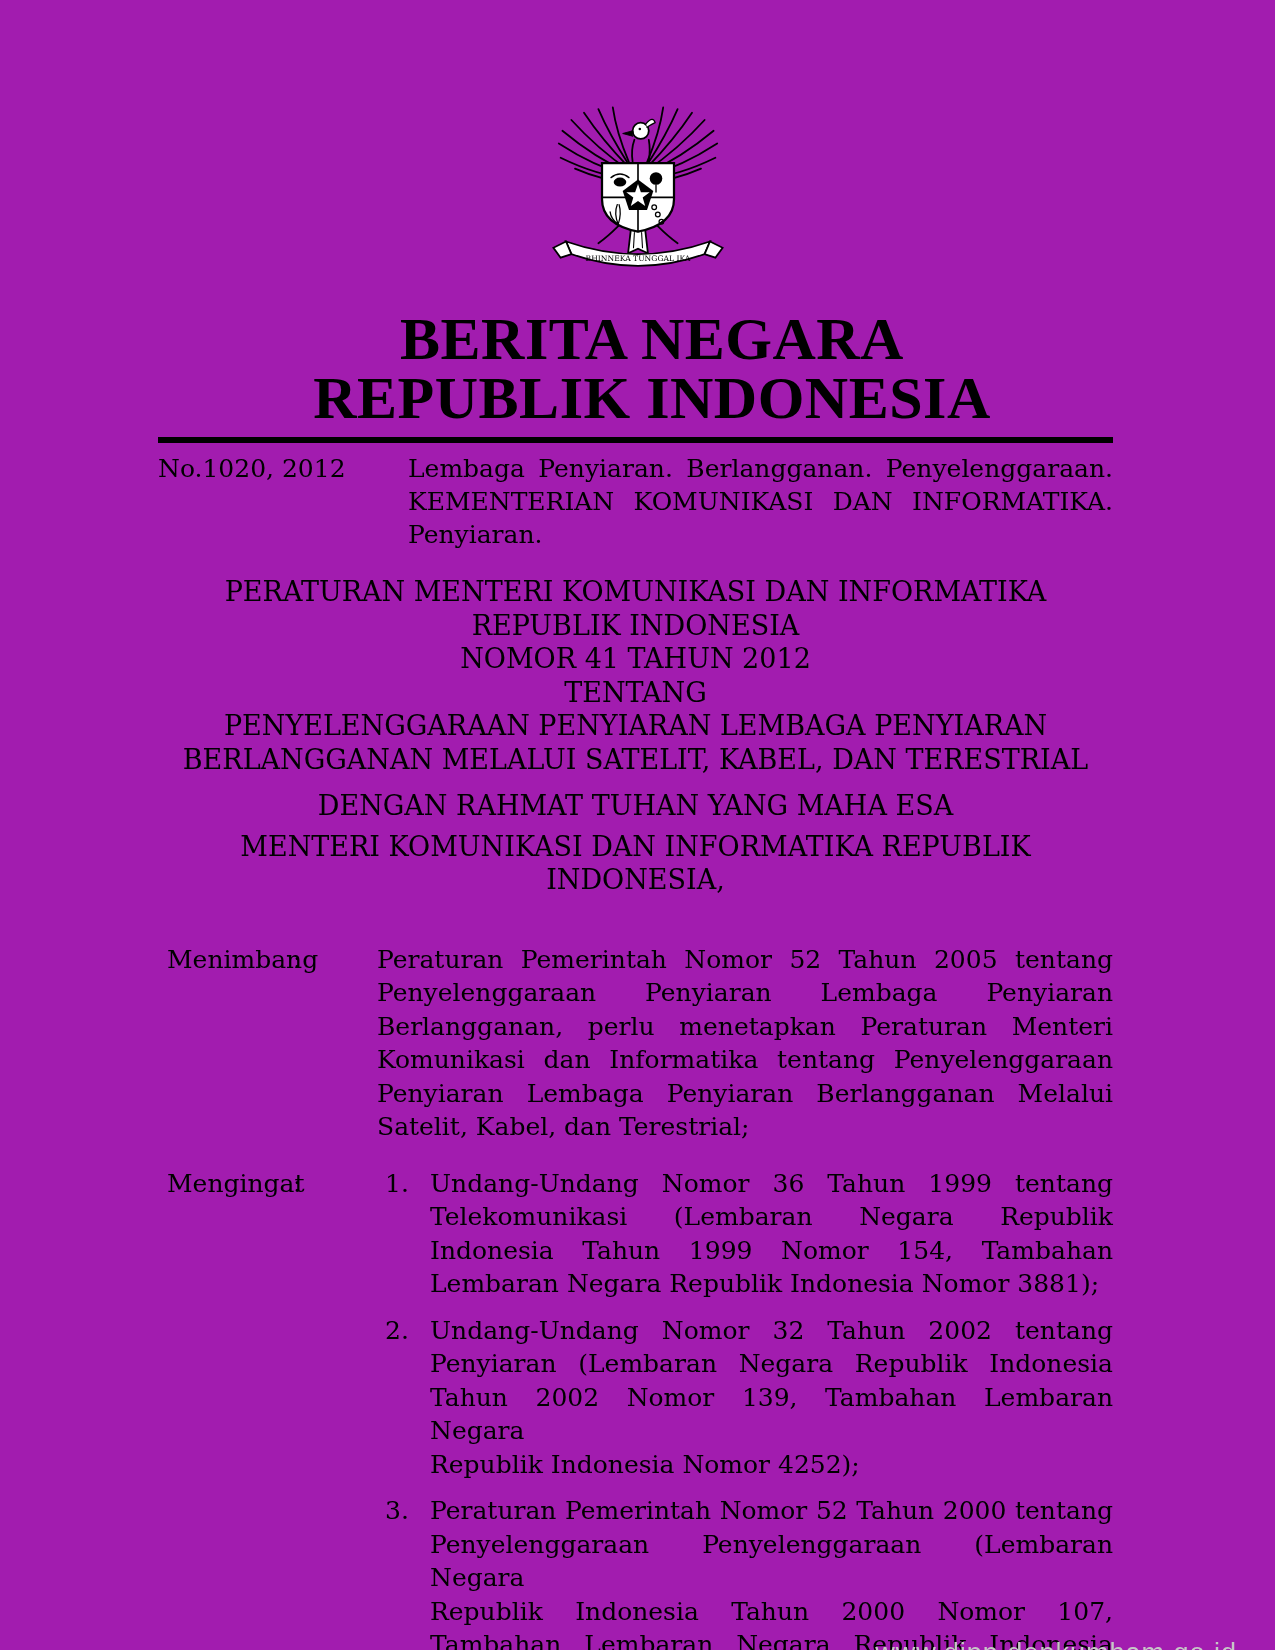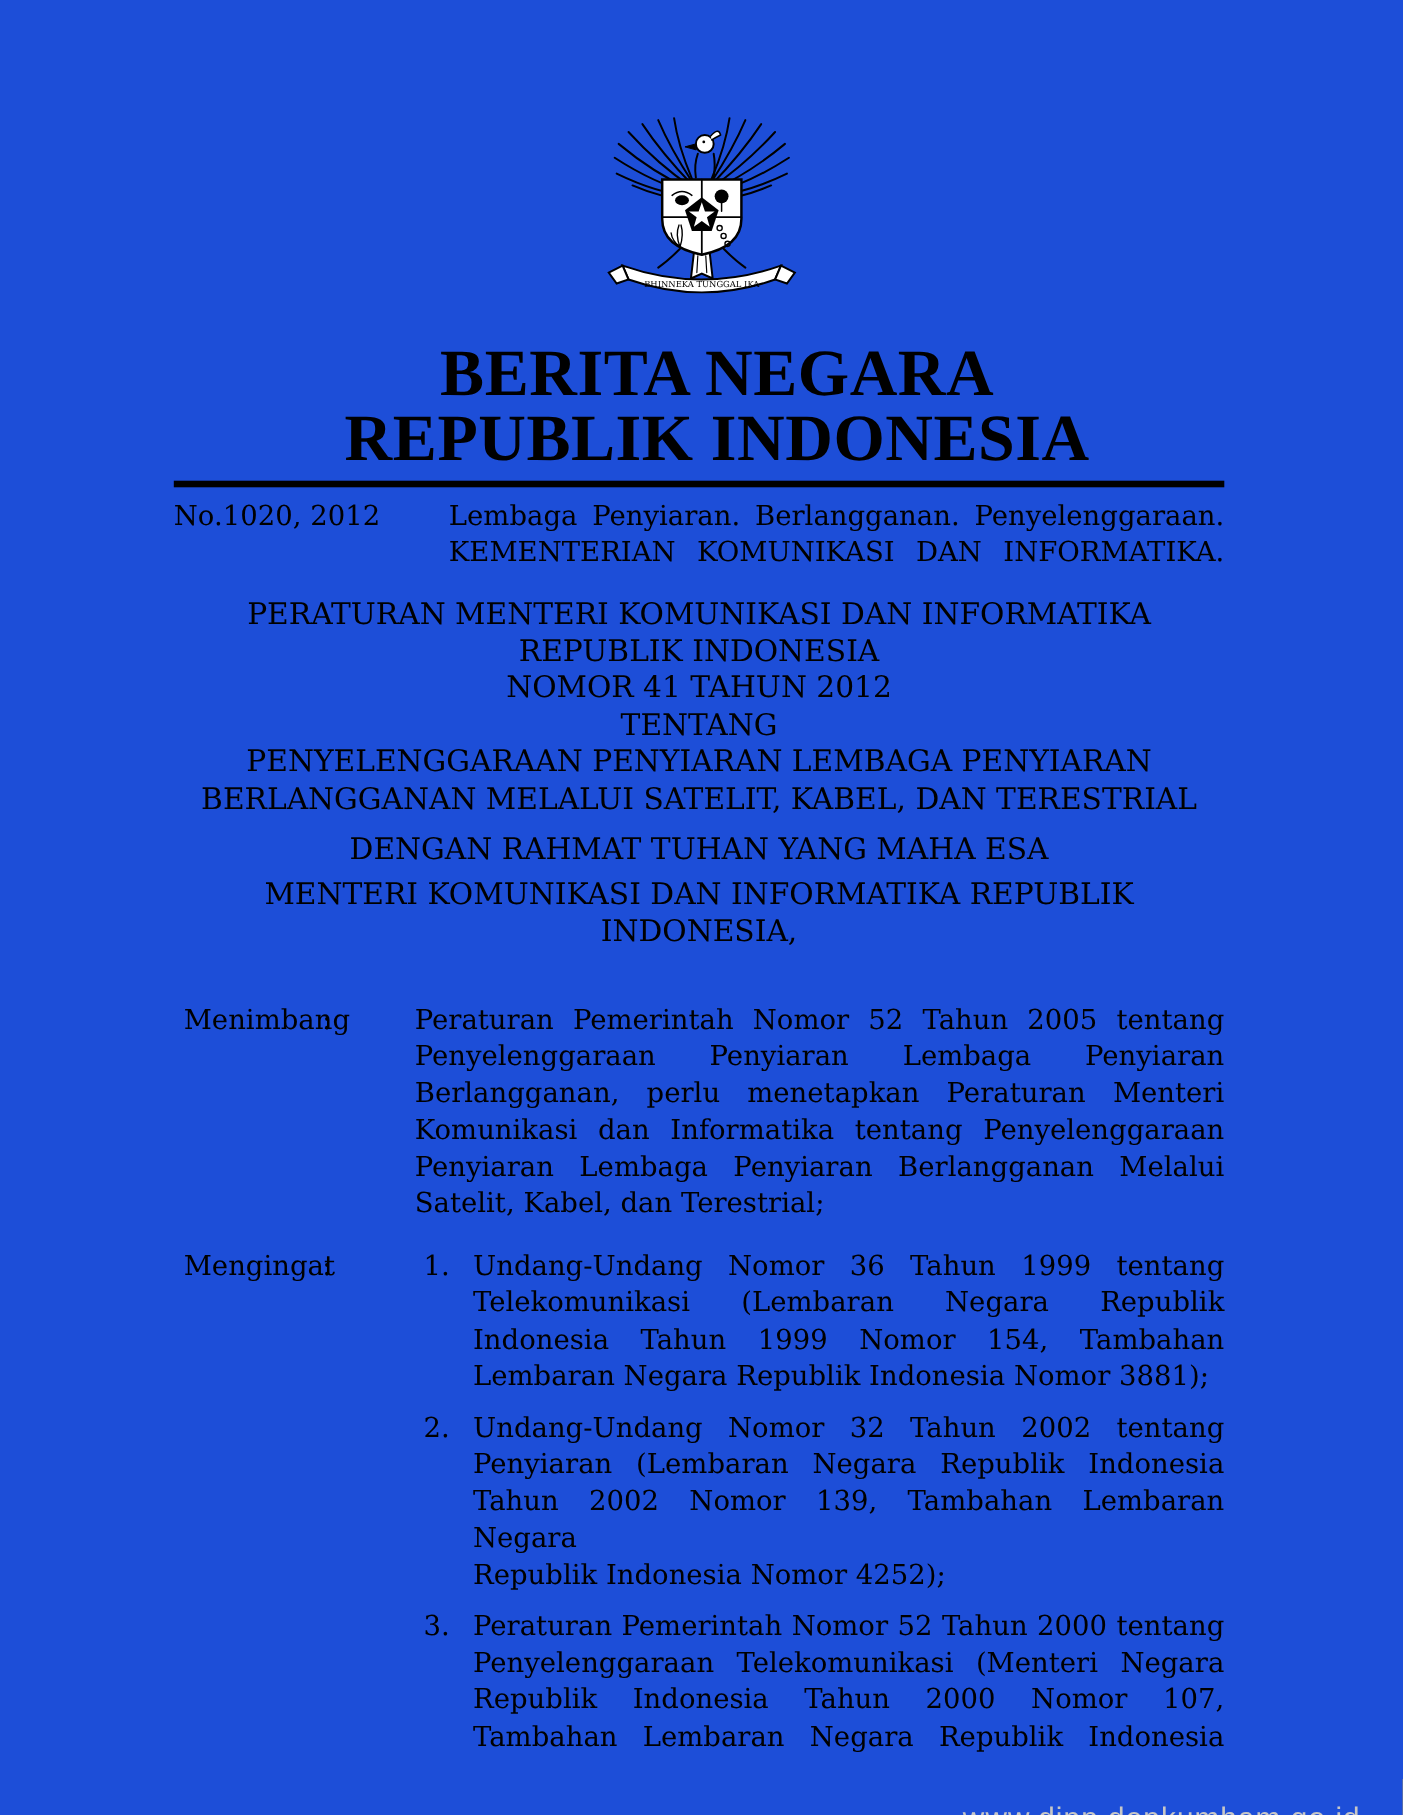--- a/index.html
+++ b/index.html
@@ -1,19 +1,19 @@
 <!DOCTYPE html>
 <html><head>
 <meta charset="utf-8">
 <style>
   * { margin:0; padding:0; box-sizing:border-box; }
   html,body { background:#888; }
   .page {
     position:relative; width:1275px; height:1650px; margin:0 auto;
-    background:#1d4ed8; color:#000; overflow:hidden;
+    background:#a21caf; color:#000; overflow:hidden;
     font-family:"DejaVu Serif", serif;
   }
   .emblem-wrap { padding-top:92px; text-align:center; }
   .emblem-wrap svg { width:180px; height:182px; }
   .masthead {
     margin-top:32px; text-align:center;
     font-family:"Liberation Serif", serif; font-weight:bold;
     font-size:60px; line-height:59px; letter-spacing:0.5px;margin-left:29px;
   }
   .content { margin-left:158px; width:955px; }
@@ -112,20 +112,21 @@
   </div>
 
   <div class="content">
     <div class="rule"></div>
 
     <div class="header-row">
       <div class="header-num">No.1020, 2012</div>
       <div class="header-subject">
           <div class="jline">Lembaga Penyiaran. Berlangganan. Penyelenggaraan.</div>
           <div class="jline">KEMENTERIAN KOMUNIKASI DAN INFORMATIKA.</div>
+          <div class="jline last">Penyiaran.</div>
         </div>
     </div>
 
     <div class="headings">
       <div>PERATURAN MENTERI KOMUNIKASI DAN INFORMATIKA</div>
       <div>REPUBLIK INDONESIA</div>
       <div>NOMOR 41 TAHUN 2012</div>
       <div>TENTANG</div>
       <div>PENYELENGGARAAN PENYIARAN LEMBAGA PENYIARAN</div>
       <div>BERLANGGANAN MELALUI SATELIT, KABEL, DAN TERESTRIAL</div>
@@ -167,21 +168,21 @@
               <div class="jline">Undang-Undang Nomor 32 Tahun 2002 tentang</div>
               <div class="jline">Penyiaran (Lembaran Negara Republik Indonesia</div>
               <div class="jline">Tahun 2002 Nomor 139, Tambahan Lembaran Negara</div>
               <div class="jline last">Republik Indonesia Nomor 4252);</div>
             </div>
           </div>
           <div class="lb-item">
             <div class="lb-num">3.</div>
             <div class="lb-body">
               <div class="jline">Peraturan Pemerintah Nomor 52 Tahun 2000 tentang</div>
-              <div class="jline">Penyelenggaraan Telekomunikasi (Menteri Negara</div>
+              <div class="jline">Penyelenggaraan Penyelenggaraan (Lembaran Negara</div>
               <div class="jline">Republik Indonesia Tahun 2000 Nomor 107,</div>
               <div class="jline">Tambahan Lembaran Negara Republik Indonesia</div>
             </div>
           </div>
         </div>
     </div>
   </div>
 
   <div class="watermark">www.djpp.depkumham.go.id</div>
 

